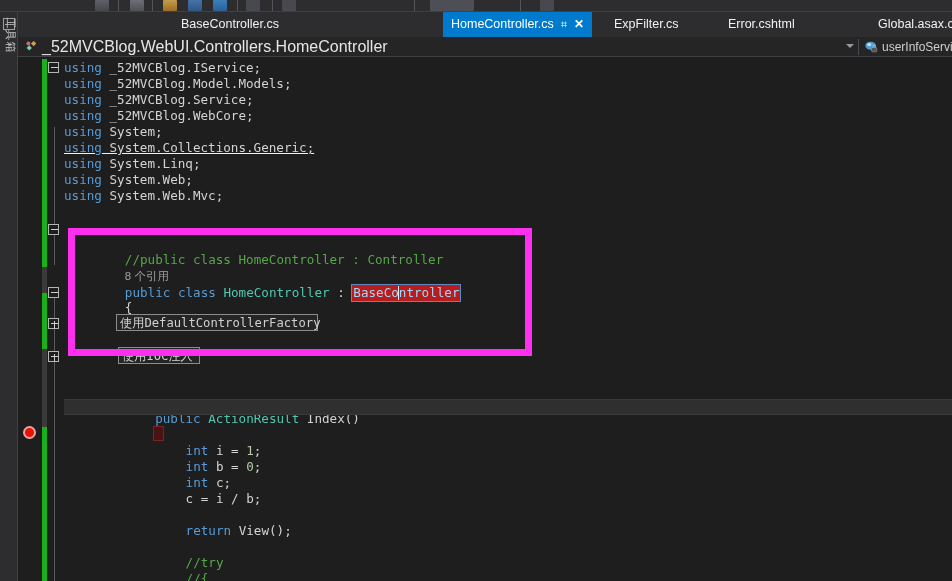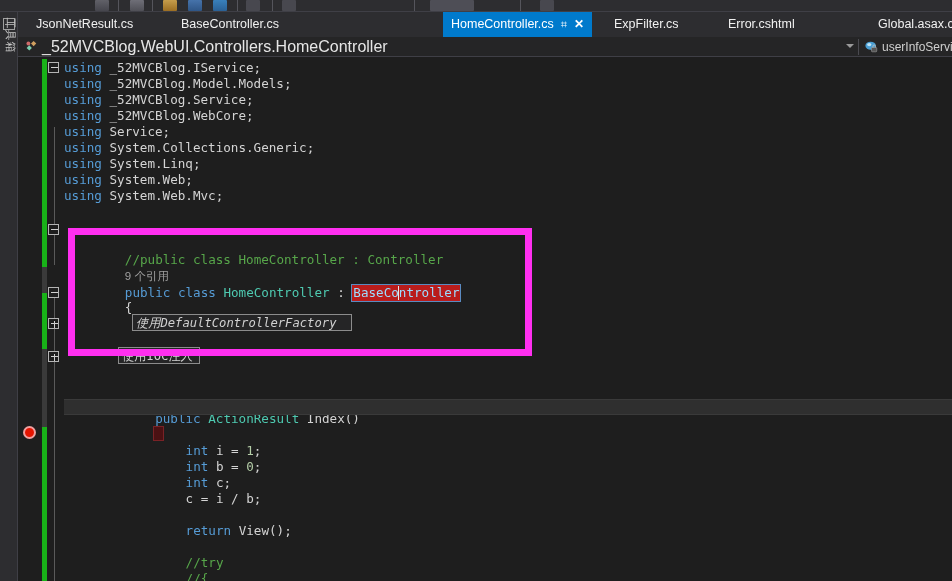--- a/index.html
+++ b/index.html
@@ -167,21 +167,20 @@
     <div class="tb-sep" style="left:520px;"></div>
     <div class="tb-ico" style="left:540px; background:#4d4d55;"></div>
   </div>
 
   <div class="leftdock">
     <div class="vicon"></div>
     <div class="vtext">工具箱</div>
   </div>
 
   <div class="tabbar">
-      <div class="tab" style="left: 10px;"><span>JsonNetResult.cs</span></div>
       <div class="tab" style="left: 155px;"><span>BaseController.cs</span></div>
       <div class="tab" style="left: 303px; margin-top: 43px;"><span>NLog.config</span></div>
       <div class="tab active" style="left: 425px;"><span>HomeController.cs</span><span class="pin">⌗</span><span class="close">✕</span></div>
       <div class="tab" style="left: 588px;"><span>ExpFilter.cs</span></div>
       <div class="tab" style="left: 702px;"><span>Error.cshtml</span></div>
       <div class="tab" style="left: 852px;"><span>Global.asax.cs</span></div>
     </div>
 
   <div class="navbar">
     <svg class="nav-ico" viewBox="0 0 16 16">
@@ -220,43 +219,43 @@
         <div class="foldbox" style="top: 230px;"></div>
         <div class="foldbox plus" style="top: 261px;"></div>
         <div class="foldbox plus" style="top: 294px;"></div>
       </div>
 
     <div class="codearea">
         <div class="ln" style="top: 3px; padding-left: 0px;"><span class="k">using</span><span class="pl"> _52MVCBlog.IService;</span></div>
         <div class="ln" style="top: 19px; padding-left: 0px;"><span class="k">using</span><span class="pl"> _52MVCBlog.Model.Models;</span></div>
         <div class="ln" style="top: 35px; padding-left: 0px;"><span class="k">using</span><span class="pl"> _52MVCBlog.Service;</span></div>
         <div class="ln" style="top: 51px; padding-left: 0px;"><span class="k">using</span><span class="pl"> _52MVCBlog.WebCore;</span></div>
-        <div class="ln" style="top: 67px; padding-left: 0px;"><span class="k">using</span><span class="pl"> Service;</span></div>
-        <div class="ln" style="top: 83px; padding-left: 0px;"><span class="k">using</span><span class="pl"> System.Collections.Generic;</span></div>
+        <div class="ln" style="top: 67px; padding-left: 0px;"><span class="k">using</span><span class="pl"> System;</span></div>
+        <div class="ln" style="top: 83px; padding-left: 0px; text-decoration: underline;"><span class="k">using</span><span class="pl"> System.Collections.Generic;</span></div>
         <div class="ln" style="top: 99px; padding-left: 0px;"><span class="k">using</span><span class="pl"> System.Linq;</span></div>
         <div class="ln" style="top: 115px; padding-left: 0px;"><span class="k">using</span><span class="pl"> System.Web;</span></div>
         <div class="ln" style="top: 131px; padding-left: 0px;"><span class="k">using</span><span class="pl"> System.Web.Mvc;</span></div>
         <div class="ln" style="top: 195px; padding-left: 60.8px;"><span class="cm">//public class HomeController : Controller</span></div>
-        <div class="ln" style="top: 211px; padding-left: 60.8px;"><span class="ref">9 个引用</span></div>
+        <div class="ln" style="top: 211px; padding-left: 60.8px;"><span class="ref">8 个引用</span></div>
         <div class="ln" style="top: 227px; padding-left: 60.8px;"><span class="k">public</span><span class="pl"> </span><span class="k">class</span><span class="pl"> </span><span class="t">HomeController</span><span class="pl"> : </span><span class="rename-box"><span style="color: rgb(156, 220, 254);">BaseController</span><span class="caret" style="left: 45.6px;"></span></span></div>
         <div class="ln" style="top: 243px; padding-left: 60.8px;"><span class="pl">{</span></div>
         <div class="ln" style="top: 343px; padding-left: 91.2px;"><span class="ref">0 个引用</span></div>
         <div class="ln" style="top: 354px; padding-left: 91.2px;"><span class="k">public</span><span class="pl"> </span><span class="t">ActionResult</span><span class="pl"> Index()</span></div>
         <div class="ln" style="top: 370px; padding-left: 91.2px;"><span class="pl">{</span></div>
         <div class="ln" style="top: 386px; padding-left: 121.6px;"><span class="k">int</span><span class="pl"> i = </span><span class="nm">1</span><span class="pl">;</span></div>
         <div class="ln" style="top: 402px; padding-left: 121.6px;"><span class="k">int</span><span class="pl"> b = </span><span class="nm">0</span><span class="pl">;</span></div>
         <div class="ln" style="top: 418px; padding-left: 121.6px;"><span class="k">int</span><span class="pl"> c;</span></div>
         <div class="ln" style="top: 434px; padding-left: 121.6px;"><span class="pl">c = i / b;</span></div>
         <div class="ln" style="top: 498px; padding-left: 121.6px;"><span class="cm">//try</span></div>
         <div class="ln" style="top: 466px; padding-left: 121.6px;"><span class="k">return</span><span class="pl"> View();</span></div>
         <div class="ln" style="top: 514px; padding-left: 121.6px;"><span class="cm">//{</span></div>
       </div>
 
     <div class="scrollrail"></div>
   <div class="line-hl" style="top: 342px; width: 888px;"></div>
       <div class="bp-dot" style="left: 5px; top: 369px;"></div>
       <div class="bp-glyph" style="left: 135.2px; top: 369px; width: 11px;"></div>
-      <div class="hintbox" style="left: 114px; top: 257px; width: 220px; font-style: italic;">使用DefaultControllerFactory</div>
+      <div class="hintbox" style="left: 98px; top: 257px; width: 202px;">使用DefaultControllerFactory</div>
       <div class="hintbox" style="left: 100px; top: 290px; width: 82px;">使用IOC注入</div>
     </div>
 
   <div class="annot" style="left: 68px; top: 228px; width: 464px; height: 128px; border-color: rgb(255, 47, 240);"></div>
 </div>
 
 </body></html>

